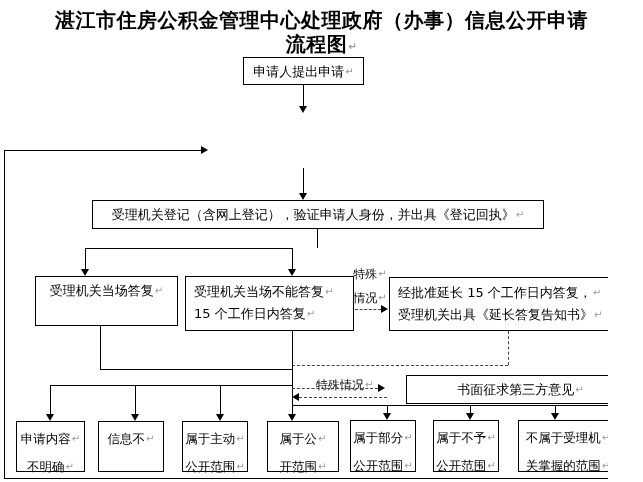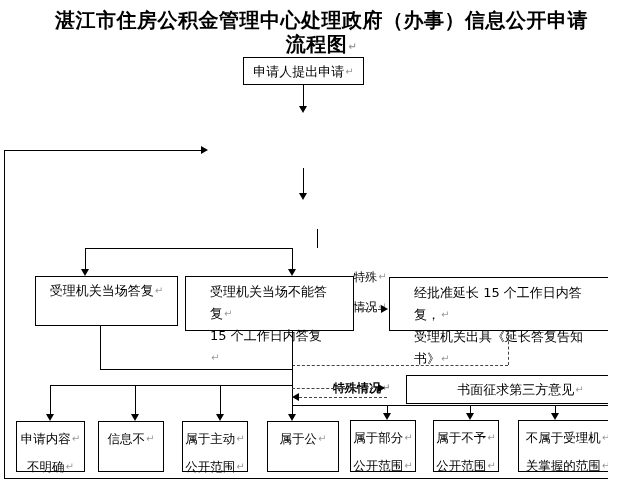--- a/index.html
+++ b/index.html
@@ -6,94 +6,98 @@
   .canvas{
     position:relative;width:608px;height:482px;background:#fff;overflow:hidden;
     font-family:"DejaVu Sans","Liberation Sans",sans-serif;color:#000;
   }
   .title{position:absolute;left:0;top:8px;width:643px;text-align:center;
     font-weight:bold;font-size:20px;line-height:24px;letter-spacing:0.5px;}
   .box{position:absolute;border:1px solid #000;background:#fff;font-size:13px;
     line-height:21px;box-sizing:border-box;}
   .c{display:flex;align-items:center;justify-content:center;text-align:center;}
   .tc{text-align:center;padding-top:3px;}
-  .tl{text-align:left;padding:4px 24px;}
+  .tl{text-align:left;padding:4px 8px;}
   .small{font-size:12.5px;line-height:28px;}
   .hl{position:absolute;height:0;border-top:1px solid #000;}
   .vl{position:absolute;width:0;border-left:1px solid #000;}
   .hd{position:absolute;height:0;border-top:1px dashed #444;}
   .vd{position:absolute;width:0;border-left:1px dashed #444;}
   .ah-down{position:absolute;width:0;height:0;
     border-left:4px solid transparent;border-right:4px solid transparent;
     border-top:7px solid #000;}
   .ah-right{position:absolute;width:0;height:0;
     border-top:4px solid transparent;border-bottom:4px solid transparent;
     border-left:7px solid #000;}
   .ah-left{position:absolute;width:0;height:0;
     border-top:4px solid transparent;border-bottom:4px solid transparent;
     border-right:7px solid #000;}
-  .lbl{position:absolute;font-size:12px;line-height:30px;}
+  .lbl{position:absolute;font-size:12px;line-height:23px;}
   .rm{color:#9a9a9a;font-size:10px;margin-left:1px;vertical-align:1px;}
 </style>
 </head>
 <body>
 
 <div class="canvas">
 
   <div class="title">
     <div><span>湛江市住房公积金管理中心处理政府（办事）信息公开申请</span></div>
     <div><span>流程图</span><span class="rm">↵</span></div>
   </div>
 
   <div class="box c" style="left:243px;top:57px;width:121px;height:28px;">
     <span><span>申请人提出申请</span><span class="rm">↵</span></span>
   </div>
 
 
+  <div class="box c" style="left:92px;top:200px;width:452px;height:29px;white-space:nowrap;">
+    <span><span>受理机关登记（含网上登记），验证申请人身份，并出具《登记回执》</span><span class="rm">↵</span></span>
+  </div>
 
   <div class="box tc" style="left:28px;top:276px;width:143px;height:50px;margin-left:7px;">
     <span>受理机关当场答复</span><span class="rm">↵</span>
   </div>
 
   <div class="box tl" style="left:185px;top:276px;width:169px;height:55px;line-height:22px;">
     <div><span>受理机关当场不能答复</span><span class="rm">↵</span></div>
     <div><span>15 个工作日内答复</span><span class="rm">↵</span></div>
   </div>
 
   <div class="lbl" style="left:352px;top:262px;width:36px;text-align:center;">
     <div><span>特殊</span><span class="rm">↵</span></div>
     <div><span>情况</span><span class="rm">↵</span></div>
   </div>
 
   <div class="box tl" style="left:389px;top:277px;width:229px;height:54px;line-height:22px;">
     <div><span>经批准延长 15 个工作日内答复，</span><span class="rm">↵</span></div>
     <div><span>受理机关出具《延长答复告知书》</span><span class="rm">↵</span></div>
   </div>
 
-  <div class="lbl" style="left:333px;top:373px;white-space:nowrap;font-weight:bold;">
+  <div class="lbl" style="left:316px;top:373px;white-space:nowrap;">
     <span>特殊情况</span><span class="rm">↵</span>
   </div>
 
   <div class="box c" style="left:406px;top:375px;width:229px;height:29px;">
     <span><span>书面征求第三方意见</span><span class="rm">↵</span></span>
   </div>
 
   <div class="box tc small" style="left:16px;top:421px;width:69px;height:51px;">
     <div><span>申请内容</span><span class="rm">↵</span></div>
     <div><span>不明确</span><span class="rm">↵</span></div>
   </div>
   <div class="box tc small" style="left:98px;top:421px;width:66px;height:51px;">
     <div><span>信息不</span><span class="rm">↵</span></div>
   </div>
   <div class="box tc small" style="left:182px;top:421px;width:66px;height:51px;">
     <div><span>属于主动</span><span class="rm">↵</span></div>
     <div><span>公开范围</span><span class="rm">↵</span></div>
   </div>
   <div class="box tc small" style="left:267px;top:421px;width:72px;height:51px;">
     <div><span>属于公</span><span class="rm">↵</span></div>
+    <div><span>开范围</span><span class="rm">↵</span></div>
   </div>
   <div class="box tc small" style="left:350px;top:420px;width:66px;height:52px;">
     <div><span>属于部分</span><span class="rm">↵</span></div>
     <div><span>公开范围</span><span class="rm">↵</span></div>
   </div>
   <div class="box tc small" style="left:433px;top:420px;width:66px;height:52px;">
     <div><span>属于不予</span><span class="rm">↵</span></div>
     <div><span>公开范围</span><span class="rm">↵</span></div>
   </div>
   <div class="box tc small" style="left:518px;top:420px;width:100px;height:52px;">

